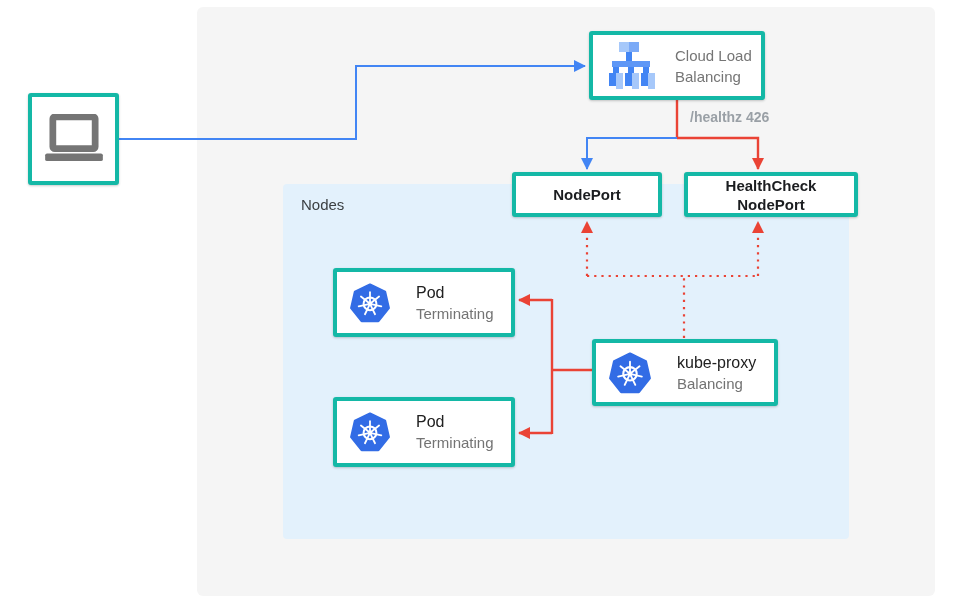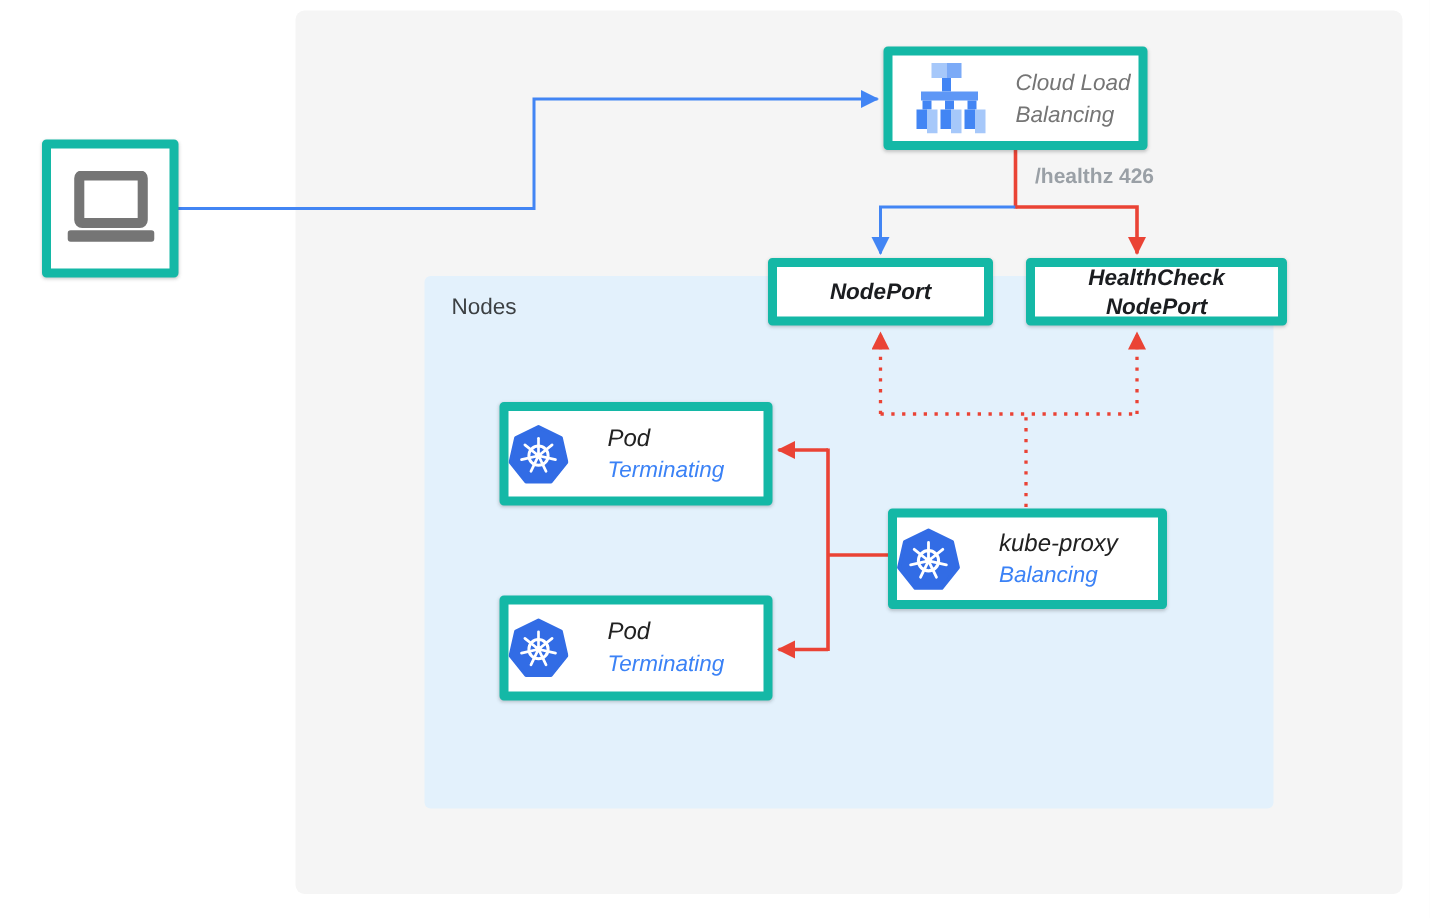--- a/index.html
+++ b/index.html
@@ -38,26 +38,25 @@
   }
   #connectors {
     position: absolute;
     left: 0; top: 0;
     width: 953px; height: 612px;
     pointer-events: none;
   }
   .card {
     position: absolute;
     background: #ffffff;
-    border: 6px solid #14b8a6;
+    border: 4px solid #14b8a6;
     border-radius: 3px;
     box-shadow: 0 1px 2px rgba(60,64,67,0.18), 0 1px 3px rgba(60,64,67,0.10);
     display: flex;
     align-items: center;
-    font-style: italic;
   }
   #client-box {
     left: 28px; top: 93px;
     width: 91px; height: 92px;
     justify-content: center;
   }
   #clb-box {
     left: 589px; top: 31px;
     width: 176px; height: 69px;
     padding-left: 12px;
@@ -73,34 +72,34 @@
     justify-content: center;
     text-align: center;
     font-weight: bold;
     font-size: 15px;
     line-height: 19px;
     color: #1b1d20;
   }
   #nodeport-box { left: 512px; top: 172px; width: 150px; height: 45px; justify-content: center; }
   #healthcheck-box { left: 684px; top: 172px; width: 174px; height: 45px; }
   #healthcheck-box .label { width: 130px; }
-  .entity-box { }
+  .entity-box { padding-left: 13px; }
   #pod1-box { left: 333px; top: 268px; width: 182px; height: 69px; }
   #pod2-box { left: 333px; top: 397px; width: 182px; height: 70px; }
   #kubeproxy-box { left: 592px; top: 339px; width: 186px; height: 67px; align-items: center; }
   .entity-text { margin-left: 26px; }
   .entity-title {
     font-size: 16px;
     line-height: 22px;
     color: #212121;
   }
   .entity-sub {
     font-size: 15px;
     line-height: 20px;
-    color: #3b82f6;
+    color: #737373;
   }
   #edge-label {
     position: absolute;
     left: 690px; top: 109px;
     font-size: 14px;
     font-weight: bold;
     color: #9AA0A6;
   }
   .icon { flex: 0 0 auto; display: block; }
 </style>

